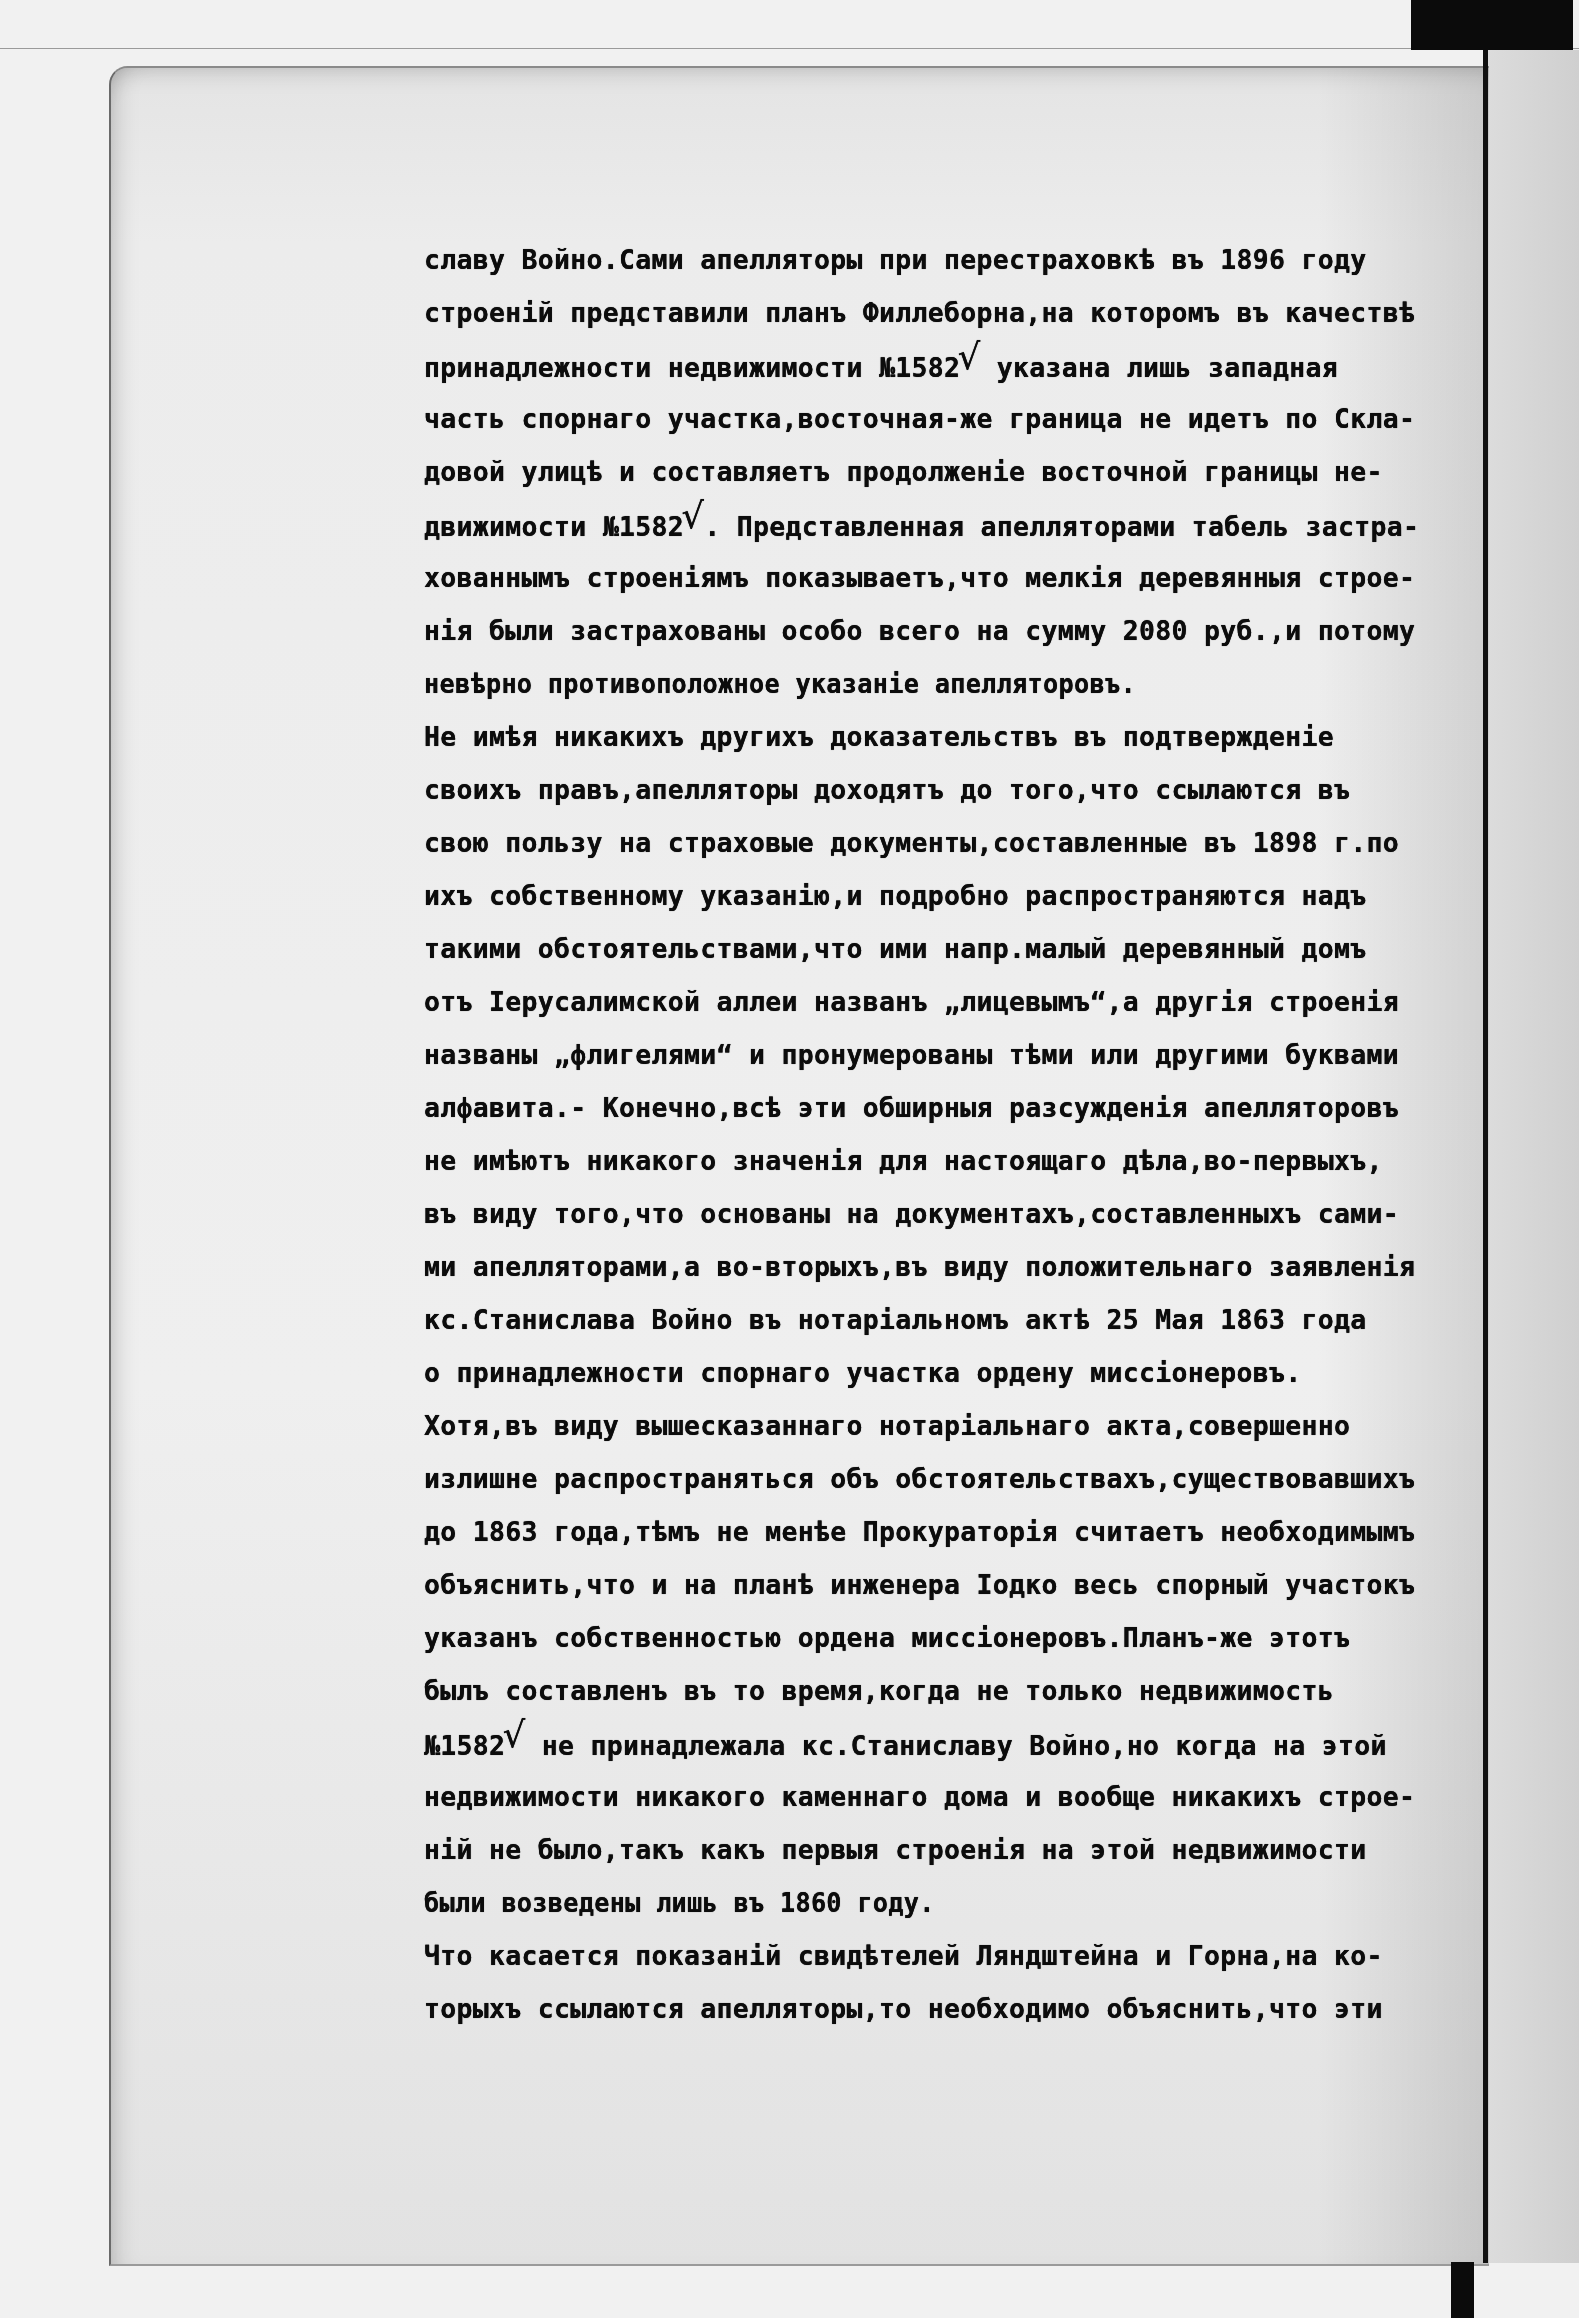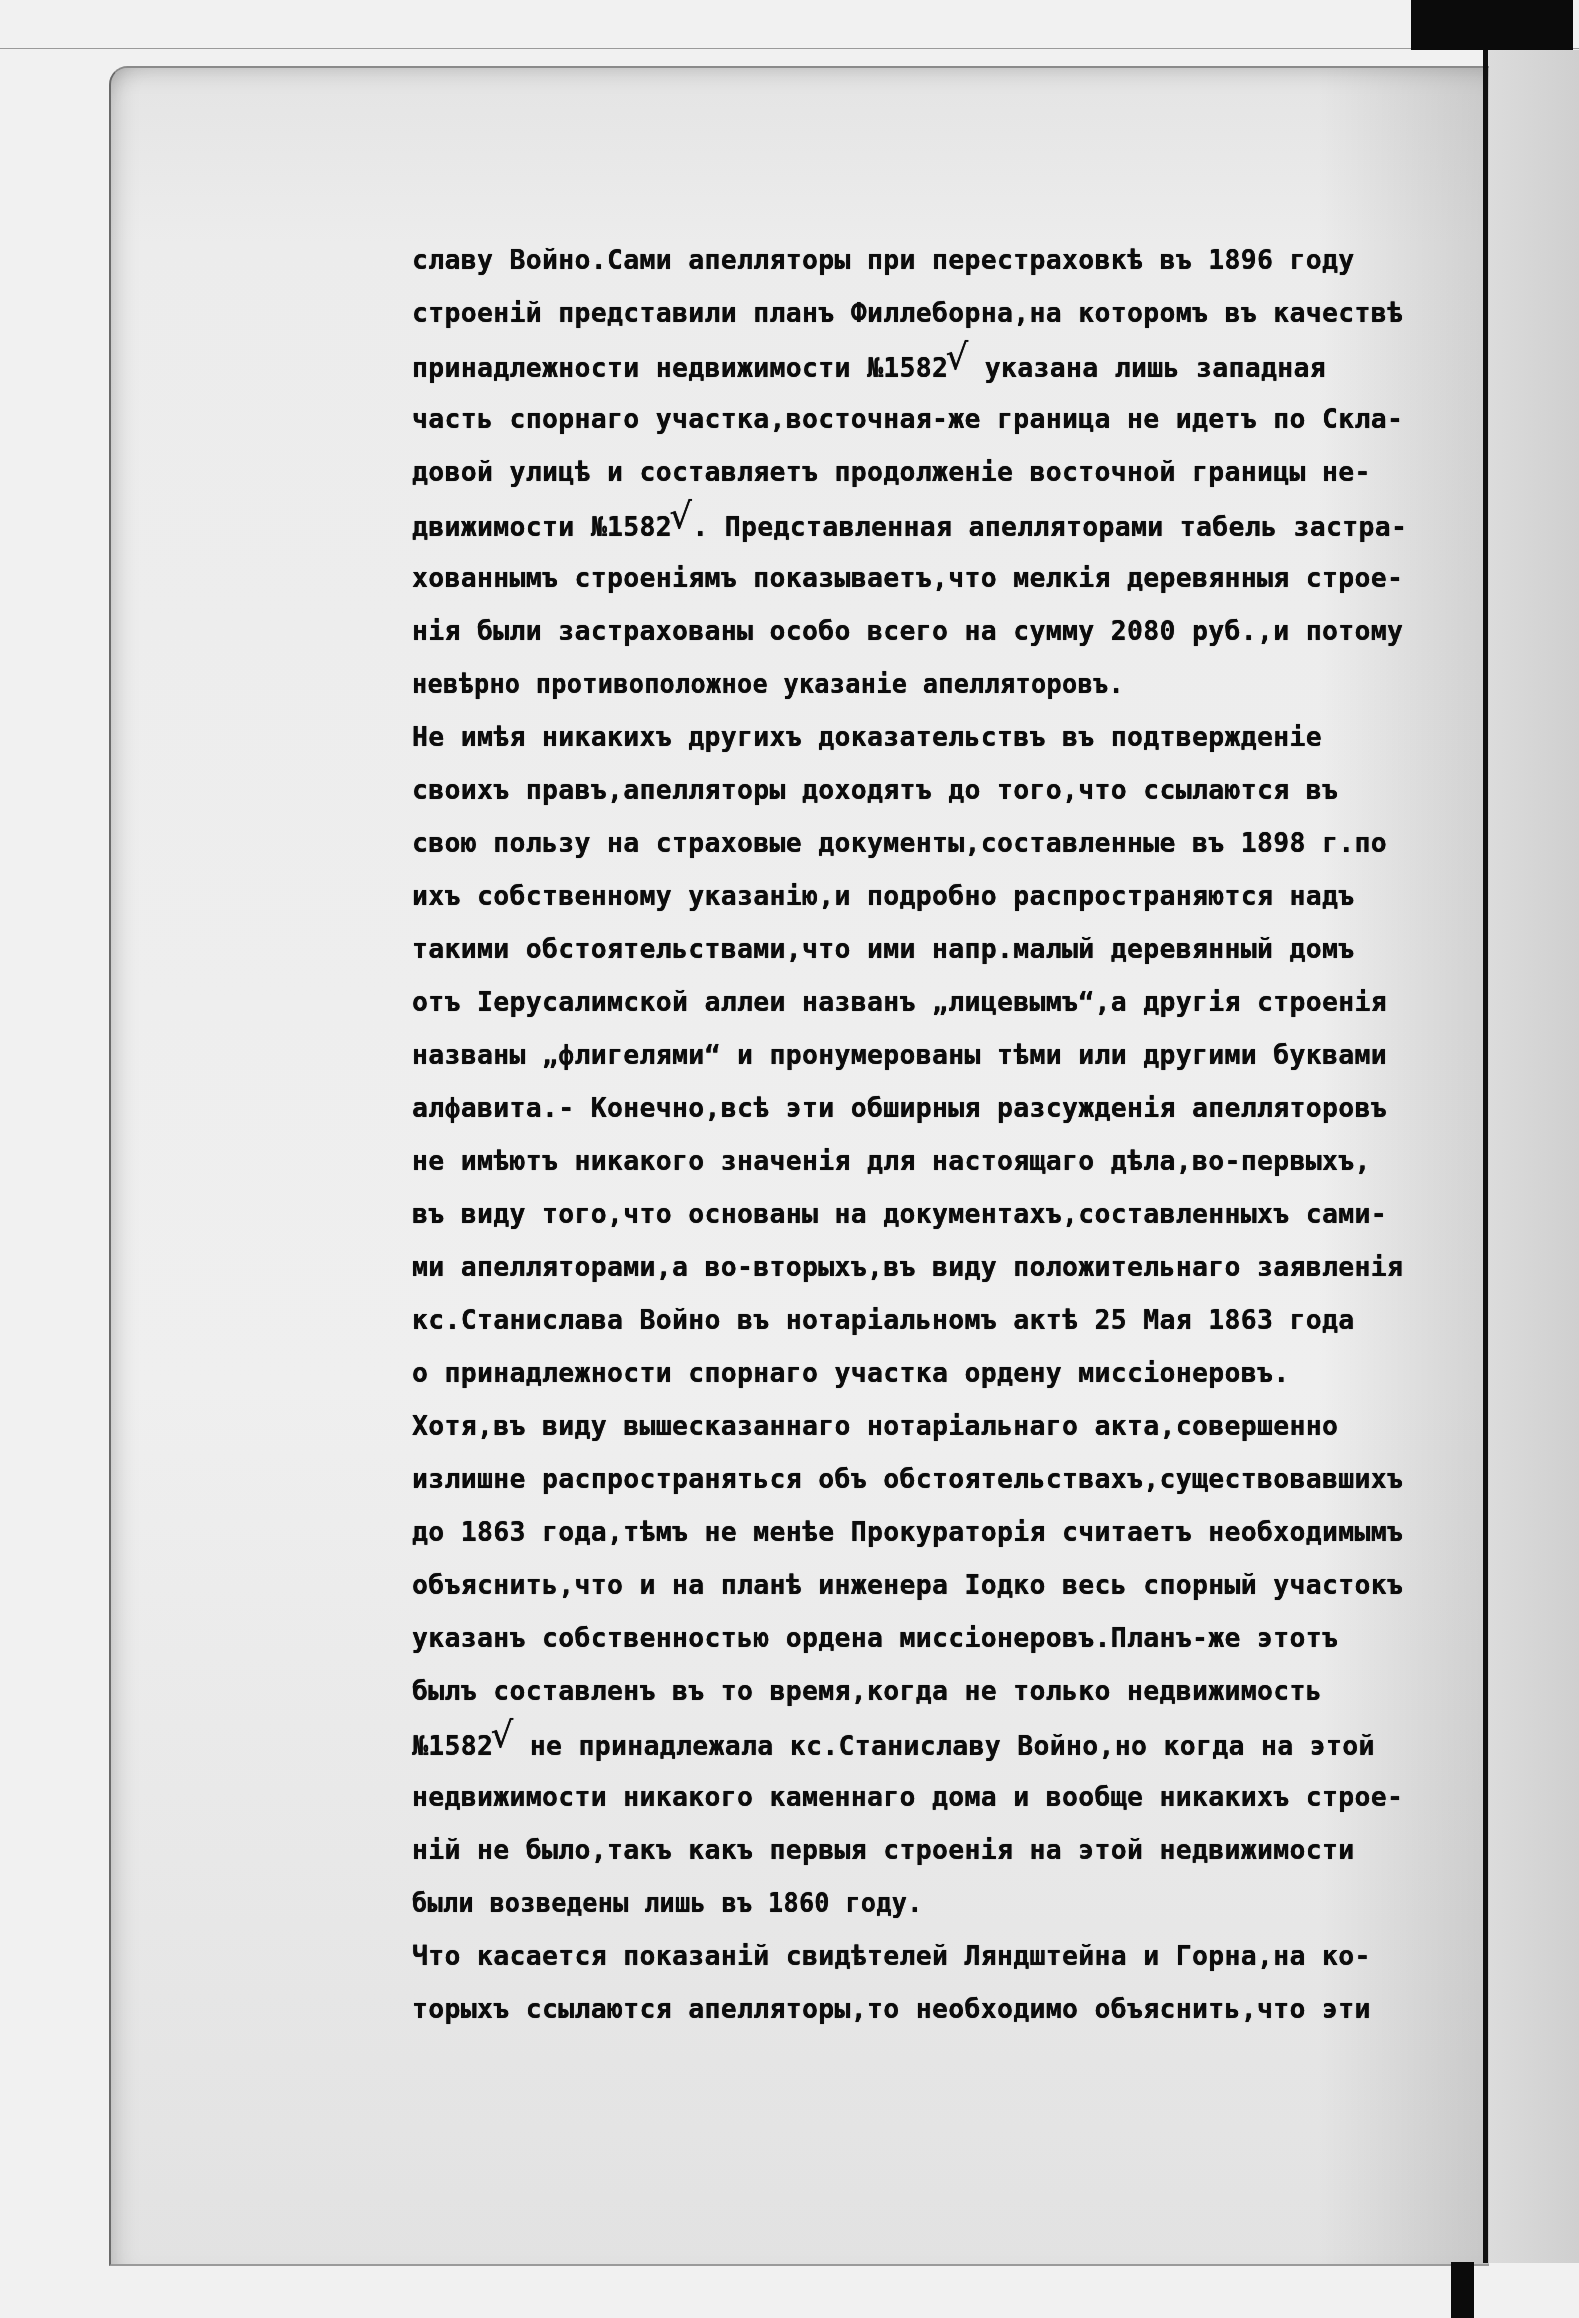--- a/index.html
+++ b/index.html
@@ -31,21 +31,21 @@
       position: absolute; left: 1411px; top: 0; width: 162px; height: 50px; background: #0b0b0b;
     }
     .bottom-right-bar {
       position: absolute; left: 1451px; top: 2262px; width: 22.5px; height: 56px; background: #0b0b0b;
     }
     .right-strip {
       position: absolute; left: 1487px; top: 50px; width: 92px; height: 2213px;
       background: linear-gradient(90deg, #dcdcdc, #cfcfcf);
     }
     .text-body {
-      position: absolute; left: 412px; top: 233px; width: 1073px;
+      position: absolute; left: 424px; top: 233px; width: 1073px;
     }
     .line {
       display: block; white-space: pre; height: 53px; line-height: 53px;
       font-size: 27px; font-weight: bold; color: #0c0c0c;
       letter-spacing: 0.3px;
       transform-origin: left center;
       text-shadow: 0 0 0.7px #000;
     }
     .checkmark {
       display: inline-block; font-size: 36px; line-height: 1; vertical-align: 8px; margin-left: -2.6px;

